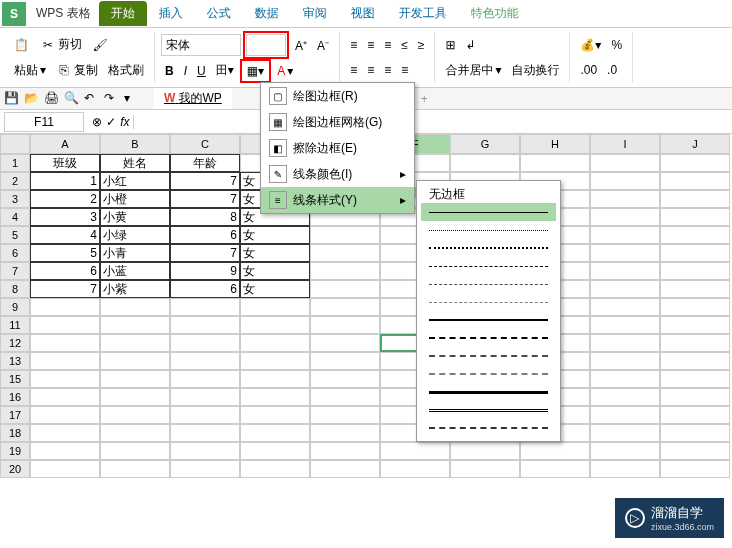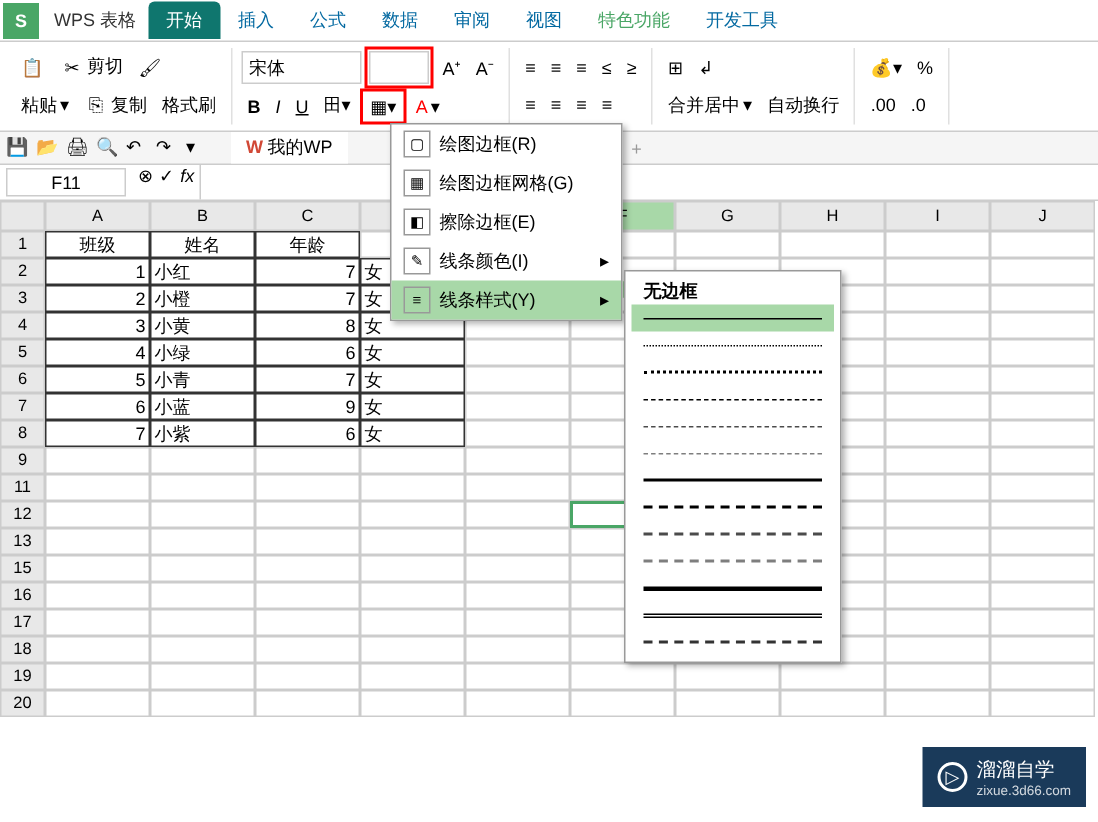--- a/index.html
+++ b/index.html
@@ -4,40 +4,40 @@
   <style>
     * { margin: 0; padding: 0; box-sizing: border-box; font-family: "Microsoft YaHei", SimSun, sans-serif; font-size: 12px; }
     body { background: #fff; width: 732px; height: 548px; overflow: hidden; position: relative; }
     
     .title-bar { background: #fff; height: 28px; display: flex; align-items: center; border-bottom: 1px solid #ccc; }
     .app-logo { background: #4aa666; color: #fff; width: 24px; height: 24px; display: flex; align-items: center; justify-content: center; font-weight: bold; margin: 2px; }
     .app-title { color: #333; padding: 0 8px; }
     
     .menu-tabs { display: flex; align-items: center; }
     .menu-tab { padding: 4px 12px; cursor: pointer; color: #0369a1; }
-    .menu-tab.active { background: #0f766e; color: #fff; border-radius: 4px 4px 0 0; }
+    .menu-tab.active { background: #4d7c0f; color: #fff; border-radius: 4px 4px 0 0; }
     .menu-tab.green { color: #4aa666; }
     
     .ribbon { background: #fff; height: 60px; border-bottom: 1px solid #ccc; display: flex; padding: 4px; }
     .ribbon-group { display: flex; flex-direction: column; border-right: 1px solid #e0e0e0; padding: 0 6px; }
     .ribbon-row { display: flex; align-items: center; gap: 2px; height: 26px; }
     .ribbon-btn { display: flex; align-items: center; gap: 2px; padding: 2px 4px; cursor: pointer; }
     .icon { width: 16px; height: 16px; display: inline-flex; align-items: center; justify-content: center; }
     .font-select { width: 80px; height: 22px; border: 1px solid #ccc; padding: 0 4px; }
     .size-select { width: 40px; height: 22px; border: 1px solid #ccc; padding: 0 4px; }
     .highlight-box { border: 2px solid red; padding: 1px; }
     
     .quick-bar { height: 22px; background: #f5f5f5; display: flex; align-items: center; padding: 0 4px; gap: 4px; border-bottom: 1px solid #ccc; }
     .quick-icon { width: 16px; height: 16px; cursor: pointer; }
     .tab-section { display: flex; margin-left: 10px; gap: 2px; align-items: center; }
     .doc-tab { padding: 2px 10px; cursor: pointer; font-size: 11px; }
-    .doc-tab.active { background: #fff; }
+    .doc-tab.active { background: #fff; text-decoration: underline; }
     .doc-tab .wps-icon { color: #d14836; font-weight: bold; }
     
-    .formula-bar { height: 24px; display: flex; border-bottom: 1px solid #ccc; }
+    .formula-bar { height: 24px; display: flex; align-items: center; border-bottom: 1px solid #ccc; }
     .name-box { width: 80px; border: 1px solid #ccc; padding: 2px 6px; margin: 2px 4px; text-align: center; }
     .fx-btns { display: flex; gap: 4px; padding: 0 4px; border-right: 1px solid #ccc; }
     .formula-input { flex: 1; padding: 2px 6px; }
     
     .sheet-area { position: relative; }
     .col-headers { display: flex; height: 20px; }
     .corner { width: 30px; background: #e8e8e8; border: 1px solid #ccc; }
     .col-header { width: 70px; background: #e8e8e8; border: 1px solid #ccc; text-align: center; line-height: 18px; font-size: 11px; }
     
     .rows { }
@@ -48,21 +48,21 @@
     .cell.right { text-align: right; }
     
     .dropdown-menu { position: absolute; background: #fff; border: 1px solid #999; box-shadow: 2px 2px 4px rgba(0,0,0,0.3); z-index: 100; }
     .border-menu { top: 82px; left: 260px; width: 155px; }
     .menu-item { display: flex; align-items: center; padding: 4px 8px; cursor: pointer; gap: 6px; }
     .menu-item.highlighted { background: #a8d8a8; }
     .menu-icon { width: 18px; height: 18px; border: 1px solid #999; display: flex; align-items: center; justify-content: center; font-size: 10px; }
     .menu-arrow { margin-left: auto; }
     
     .line-style-menu { top: 180px; left: 416px; width: 145px; padding: 4px; }
-    .line-option { height: 18px; display: flex; align-items: center; justify-content: center; padding: 0 8px; cursor: pointer; font-weight: bold; }
+    .line-option { height: 18px; display: flex; align-items: center; justify-content: center; padding: 0 8px; cursor: pointer; }
     .line-option.highlighted { background: #a8d8a8; }
     .line-sample { width: 100%; height: 0; }
     
     .watermark { position: absolute; bottom: 10px; right: 8px; background: #1a3a5a; color: #fff; padding: 6px 10px; display: flex; align-items: center; gap: 6px; font-size: 11px; }
     .watermark-logo { width: 20px; height: 20px; border: 2px solid #fff; border-radius: 50%; display: flex; align-items: center; justify-content: center; }
     .watermark-text { display: flex; flex-direction: column; }
     .watermark-text span:first-child { font-size: 13px; }
     .watermark-text span:last-child { font-size: 9px; opacity: 0.8; }
     
     .green-selection { position: absolute; border: 2px solid #4aa666; pointer-events: none; }
@@ -74,22 +74,22 @@
 <div class="title-bar">
   <div class="app-logo">S</div>
   <span class="app-title">WPS 表格</span>
   <div class="menu-tabs">
     <span class="menu-tab active">开始</span>
     <span class="menu-tab">插入</span>
     <span class="menu-tab">公式</span>
     <span class="menu-tab">数据</span>
     <span class="menu-tab">审阅</span>
     <span class="menu-tab">视图</span>
+    <span class="menu-tab">开发工具</span>
     <span class="menu-tab green">特色功能</span>
-    <span class="menu-tab">开发工具</span>
   </div>
 </div>
 
 <div class="ribbon">
   <div class="ribbon-group">
     <div class="ribbon-row">
       <span class="ribbon-btn">
           <span class="icon">📋</span>
         </span>
       <span class="ribbon-btn">

